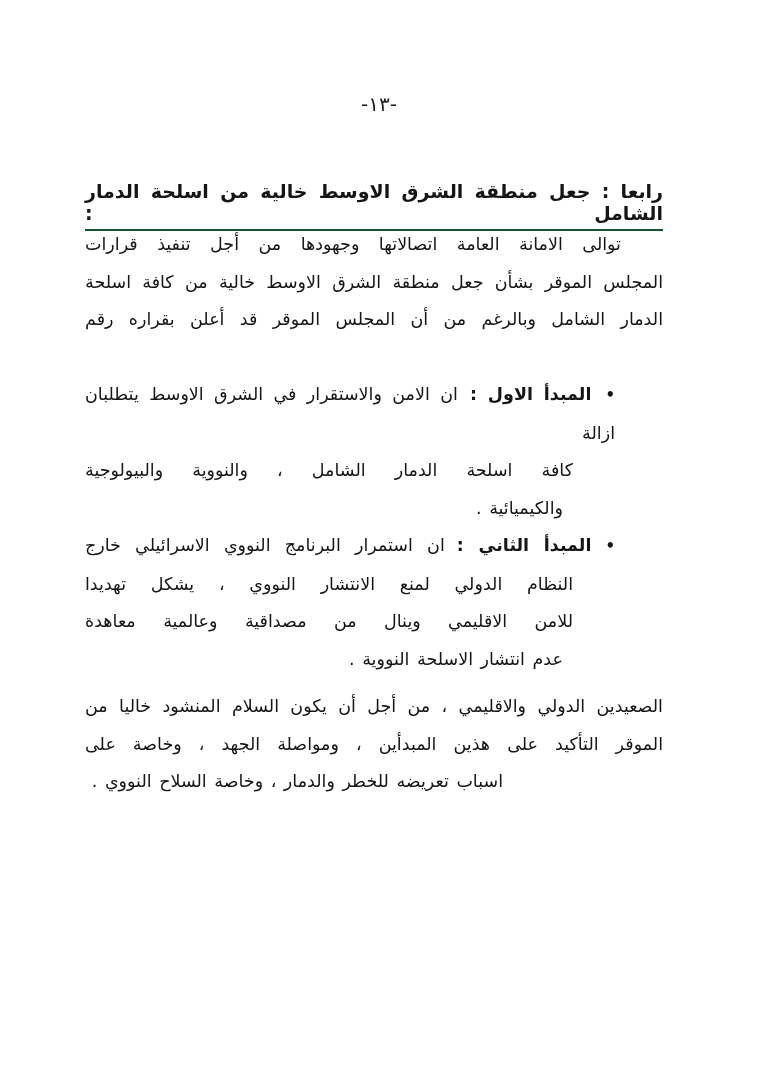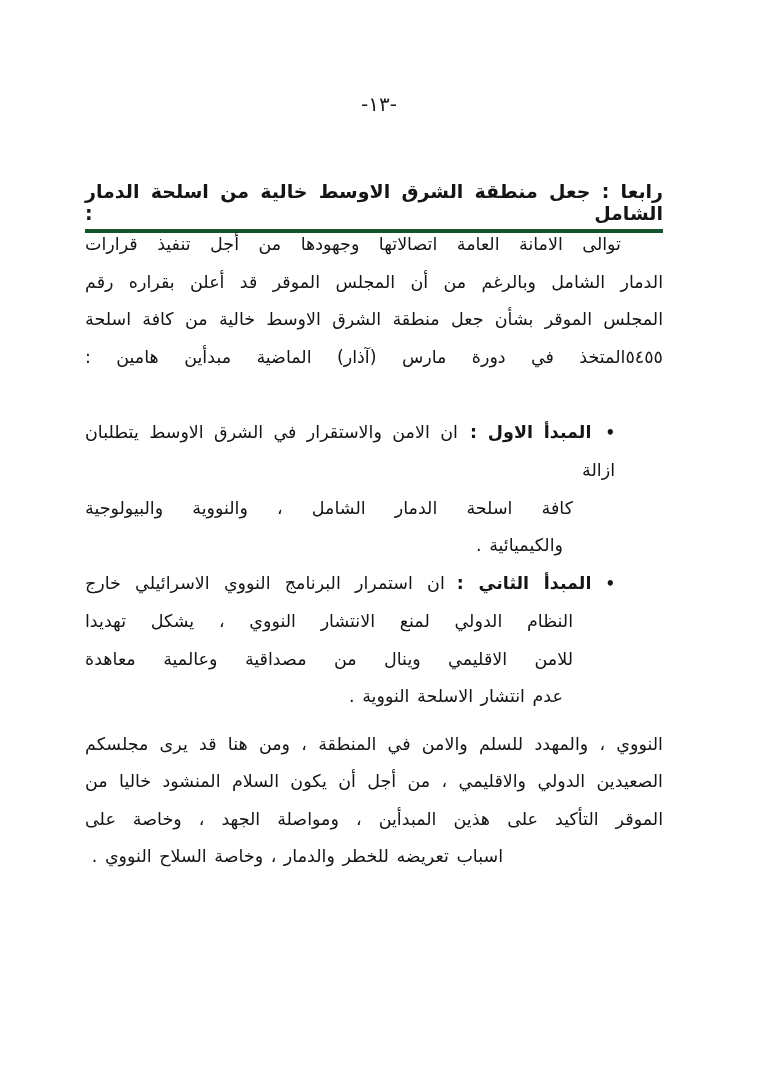--- a/index.html
+++ b/index.html
@@ -31,21 +31,21 @@
   }
   .heading {
     position: absolute;
     top: 180px;
     right: 95px;
     left: 85px;
     font-size: 19px;
     font-weight: bold;
     text-align: justify;
     text-align-last: justify;
-    border-bottom: 4px solid #14532d;
+    border-bottom: 2px solid #14532d;
     padding-bottom: 5px;
     word-spacing: 2px;
   }
   .content {
     position: absolute;
     top: 226px;
     right: 95px;
     left: 85px;
     font-size: 17.5px;
     line-height: 37.5px;
@@ -87,40 +87,38 @@
 
 <div class="sheet">
 
   <div class="pagenum">-١٣-</div>
 
   <div class="heading">رابعا : جعل منطقة الشرق الاوسط خالية من اسلحة الدمار الشامل :</div>
 
   <div class="content">
 
     <div class="ln indent">توالى الامانة العامة اتصالاتها وجهودها من أجل تنفيذ قرارات</div>
+    <div class="ln">المجلس الموقر بشأن جعل منطقة الشرق الاوسط خالية من كافة اسلحة</div>
     <div class="ln">الدمار الشامل وبالرغم من أن المجلس الموقر قد أعلن بقراره رقم</div>
-    <div class="ln">المجلس الموقر بشأن جعل منطقة الشرق الاوسط خالية من كافة اسلحة</div>
-    <div class="ln">٥٤٥٥المتخذ في دورة مارس (آذار) الماضية مبدأين هامين :</div>
 
     <div class="group-bullets">
       <div class="ln bullet-first">
         <span class="bdot">•</span><span class="blabel">المبدأ الاول :</span><span>ان الامن والاستقرار في الشرق الاوسط يتطلبان ازالة</span>
       </div>
       <div class="ln cont">كافة اسلحة الدمار الشامل ، والنووية والبيولوجية</div>
       <div class="ln cont short">والكيميائية .</div>
 
       <div class="ln bullet-first">
         <span class="bdot">•</span><span class="blabel">المبدأ الثاني :</span><span>ان استمرار البرنامج النووي الاسرائيلي خارج</span>
       </div>
       <div class="ln cont">النظام الدولي لمنع الانتشار النووي ، يشكل تهديدا</div>
       <div class="ln cont">للامن الاقليمي وينال من مصداقية وعالمية معاهدة</div>
       <div class="ln cont short">عدم انتشار الاسلحة النووية .</div>
     </div>
 
     <div class="group-para2">
-      <div class="ln">النووي ، والمهدد للسلم والامن في المنطقة ، ومن هنا قد يرى مجلسكم</div>
       <div class="ln">الصعيدين الدولي والاقليمي ، من أجل أن يكون السلام المنشود خاليا من</div>
       <div class="ln">الموقر التأكيد على هذين المبدأين ، ومواصلة الجهد ، وخاصة على</div>
       <div class="ln endline">اسباب تعريضه للخطر والدمار ، وخاصة السلاح النووي .</div>
     </div>
 
   </div>
 </div>
 
 </body></html>

